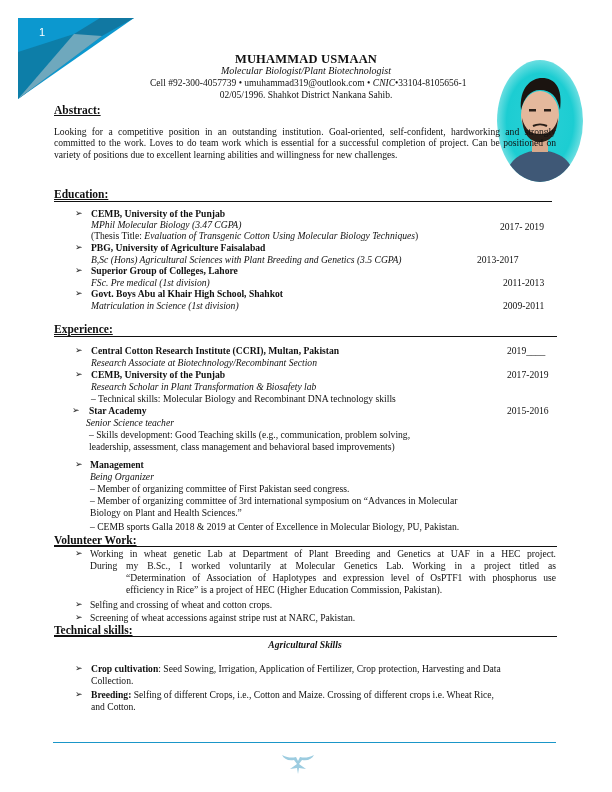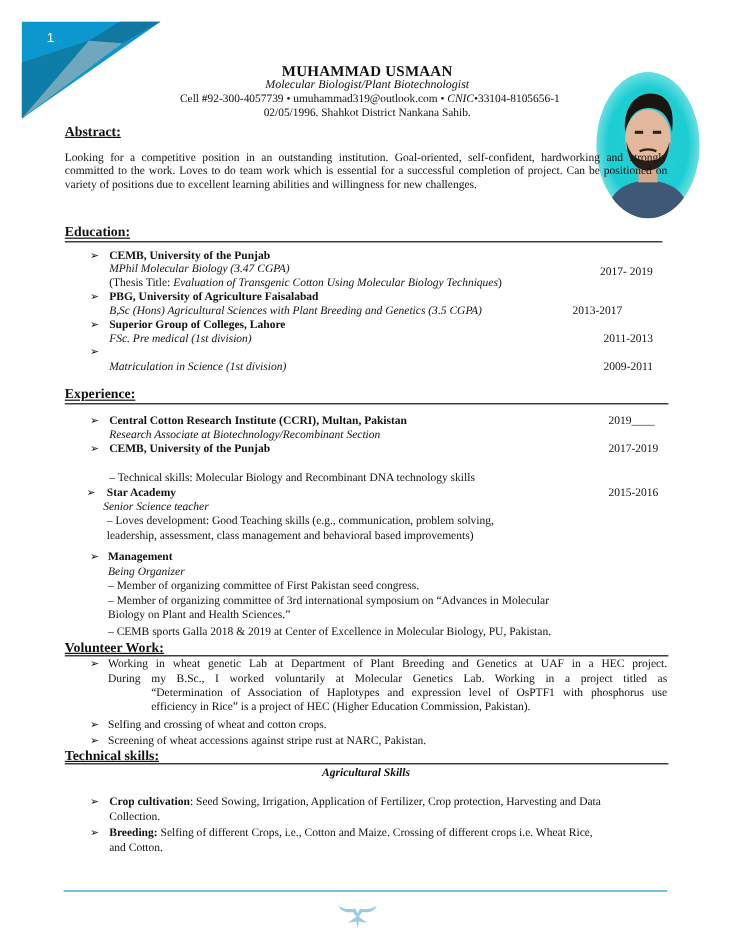--- a/index.html
+++ b/index.html
@@ -83,41 +83,43 @@
   <div class="text b" style="left:91px; top:242px;">PBG, University of Agriculture Faisalabad</div>
   <div class="text i" style="left:91px; top:254px;">B,Sc (Hons) Agricultural Sciences with Plant Breeding and Genetics (3.5 CGPA)</div>
   <div class="text" style="left:477px; top:254px;">2013-2017</div>
 
   <span class="bullet" style="left:75px; top:265px;">➢</span>
   <div class="text b" style="left:91px; top:265px;">Superior Group of Colleges, Lahore</div>
   <div class="text i" style="left:91px; top:277px;">FSc. Pre medical (1st division)</div>
   <div class="text" style="left:503px; top:277px;">2011-2013</div>
 
   <span class="bullet" style="left:75px; top:288px;">➢</span>
+  <div class="text b" style="left:91px; top:288px;">Govt. Boys Abu al Khair High School, Shahkot</div>
   <div class="text i" style="left:91px; top:300px;">Matriculation in Science (1st division)</div>
   <div class="text" style="left:503px; top:300px;">2009-2011</div>
 
   <div class="section-head" style="top:323px;"><span>Experience:</span></div>
   <div class="rule" style="top:336px; width:503px;"></div>
 
   <span class="bullet" style="left:75px; top:345px;">➢</span>
   <div class="text b" style="left:91px; top:345px;">Central Cotton Research Institute (CCRI), Multan, Pakistan</div>
   <div class="text" style="left:507px; top:345px;">2019____</div>
   <div class="text i" style="left:91px; top:357px;">Research Associate at Biotechnology/Recombinant Section</div>
 
   <span class="bullet" style="left:75px; top:369px;">➢</span>
   <div class="text b" style="left:91px; top:369px;">CEMB, University of the Punjab</div>
   <div class="text" style="left:507px; top:369px;">2017-2019</div>
+  <div class="text i" style="left:91px; top:381px;">Research Scholar in Plant Transformation &amp; Biosafety lab</div>
   <div class="text" style="left:91px; top:393px;">– Technical skills: Molecular Biology and Recombinant DNA technology skills</div>
 
   <span class="bullet" style="left:72px; top:405px;">➢</span>
   <div class="text b" style="left:89px; top:405px;">Star Academy</div>
   <div class="text" style="left:507px; top:405px;">2015-2016</div>
   <div class="text i" style="left:86px; top:417px;">Senior Science teacher</div>
-  <div class="text" style="left:89px; top:429px;">– Loves development: Good Teaching skills (e.g., communication, problem solving,</div>
+  <div class="text" style="left:89px; top:429px;">– Skills development: Good Teaching skills (e.g., communication, problem solving,</div>
   <div class="text" style="left:89px; top:441px;">leadership, assessment, class management and behavioral based improvements)</div>
 
   <span class="bullet" style="left:75px; top:459px;">➢</span>
   <div class="text b" style="left:90px; top:459px;">Management</div>
   <div class="text i" style="left:90px; top:471px;">Being Organizer</div>
   <div class="text" style="left:90px; top:483px;">– Member of organizing committee of First Pakistan seed congress.</div>
   <div class="text" style="left:90px; top:495px;text-align:center;">– Member of organizing committee of 3rd international symposium on “Advances in Molecular</div>
   <div class="text" style="left:90px; top:507px;">Biology on Plant and Health Sciences.”</div>
   <div class="text" style="left:90px; top:521px;"> – CEMB sports Galla 2018 &amp; 2019 at Center of Excellence in Molecular Biology, PU, Pakistan.</div>
 

